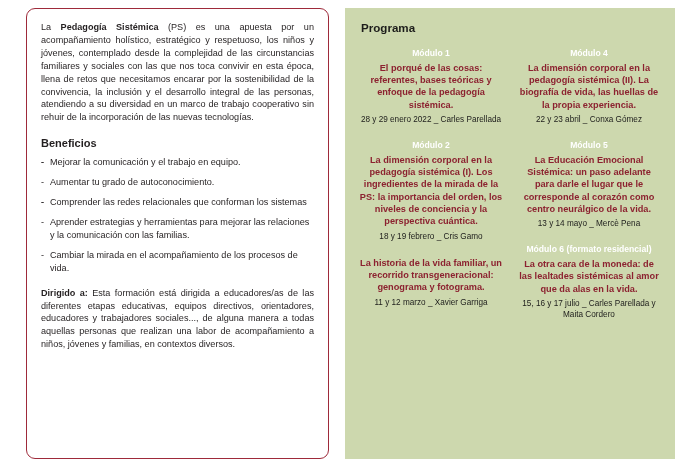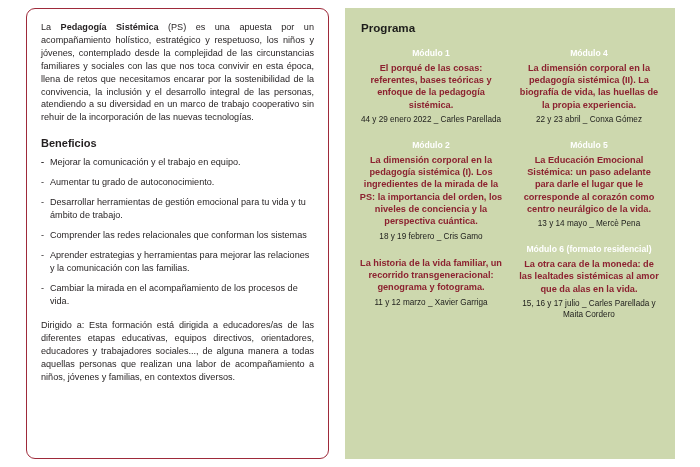--- a/index.html
+++ b/index.html
@@ -63,21 +63,21 @@
     position: absolute;
     left: 0;
     top: 0;
   }
   .dirigido {
     font-size: 9.1px;
     line-height: 1.42;
     text-align: justify;
     margin: 12px 0 0 0;
   }
-  .dirigido b { font-weight: normal; margin-top: 14px; }
+  .dirigido b { font-weight: bold; margin-top: 14px; }
 
   
   .right-panel {
     position: absolute;
     left: 345px;
     top: 8px;
     width: 330px;
     height: 451px;
     background: #cdd8ae;
     box-sizing: border-box;
@@ -126,39 +126,39 @@
 <div class="page">
 
   <div class="left-panel">
     <p class="intro">La <b>Pedagogía Sistémica</b> (PS) es una apuesta por un acompañamiento holístico, estratégico y respetuoso, los niños y jóvenes, contemplado desde la complejidad de las circunstancias familiares y sociales con las que nos toca convivir en esta época, llena de retos que necesitamos encarar por la sostenibilidad de la convivencia, la inclusión y el desarrollo integral de las personas, atendiendo a su diversidad en un marco de trabajo cooperativo sin rehuir de la incorporación de las nuevas tecnologías.</p>
 
     <div class="section-title">Beneficios</div>
     <ul class="benefit-list">
         <li><span class="dash">-</span></li>
         <li><span class="dash">-</span><span>Mejorar la comunicación y el trabajo en equipo.</span></li>
         <li><span class="dash">-</span><span>Aumentar tu grado de autoconocimiento.</span></li>
-        <li><span class="dash">-</span><span>Desarrollar herramientas de gestión emocional para tu vida y tu ámbito de trabajo.</span></li>
+        <li><span class="dash">-</span></li>
         <li><span class="dash">-</span><span>Comprender las redes relacionales que conforman los sistemas</span></li>
         <li><span class="dash">-</span><span>Aprender estrategias y herramientas para mejorar las relaciones y la comunicación con las familias.</span></li>
         <li><span class="dash">-</span><span>Cambiar la mirada en el acompañamiento de los procesos de vida.</span></li>
       </ul>
 
     <p class="dirigido">
       <b>Dirigido a:</b><span> Esta formación está dirigida a educadores/as de las diferentes etapas educativas, equipos directivos, orientadores, educadores y trabajadores sociales..., de alguna manera a todas aquellas personas que realizan una labor de acompañamiento a niños, jóvenes y familias, en contextos diversos.</span>
     </p>
   </div>
 
   <div class="right-panel">
     <div class="programa-title">Programa</div>
     <div class="cols">
       <div class="col">
           <div class="module">
             <div class="mod-label">Módulo 1</div>
             <div class="mod-title" style="color: rgb(140, 34, 48);">El porqué de las cosas: referentes, bases teóricas y enfoque de la pedagogía sistémica.</div>
-            <div class="mod-date">44 y 29 enero 2022 _ Carles Parellada</div>
+            <div class="mod-date">28 y 29 enero 2022 _ Carles Parellada</div>
           </div>
           <div class="module">
             <div class="mod-label">Módulo 2</div>
             <div class="mod-title" style="color: rgb(140, 34, 48);">La dimensión corporal en la pedagogía sistémica (I). Los ingredientes de la mirada de la PS: la importancia del orden, los niveles de conciencia y la perspectiva cuántica.</div>
             <div class="mod-date">18 y 19 febrero _ Cris Gamo</div>
           </div>
           <div class="module">
             <div class="mod-title" style="color: rgb(140, 34, 48);">La historia de la vida familiar, un recorrido transgeneracional: genograma y fotograma.</div>
             <div class="mod-date">11 y 12 marzo _ Xavier Garriga</div>
           </div>

